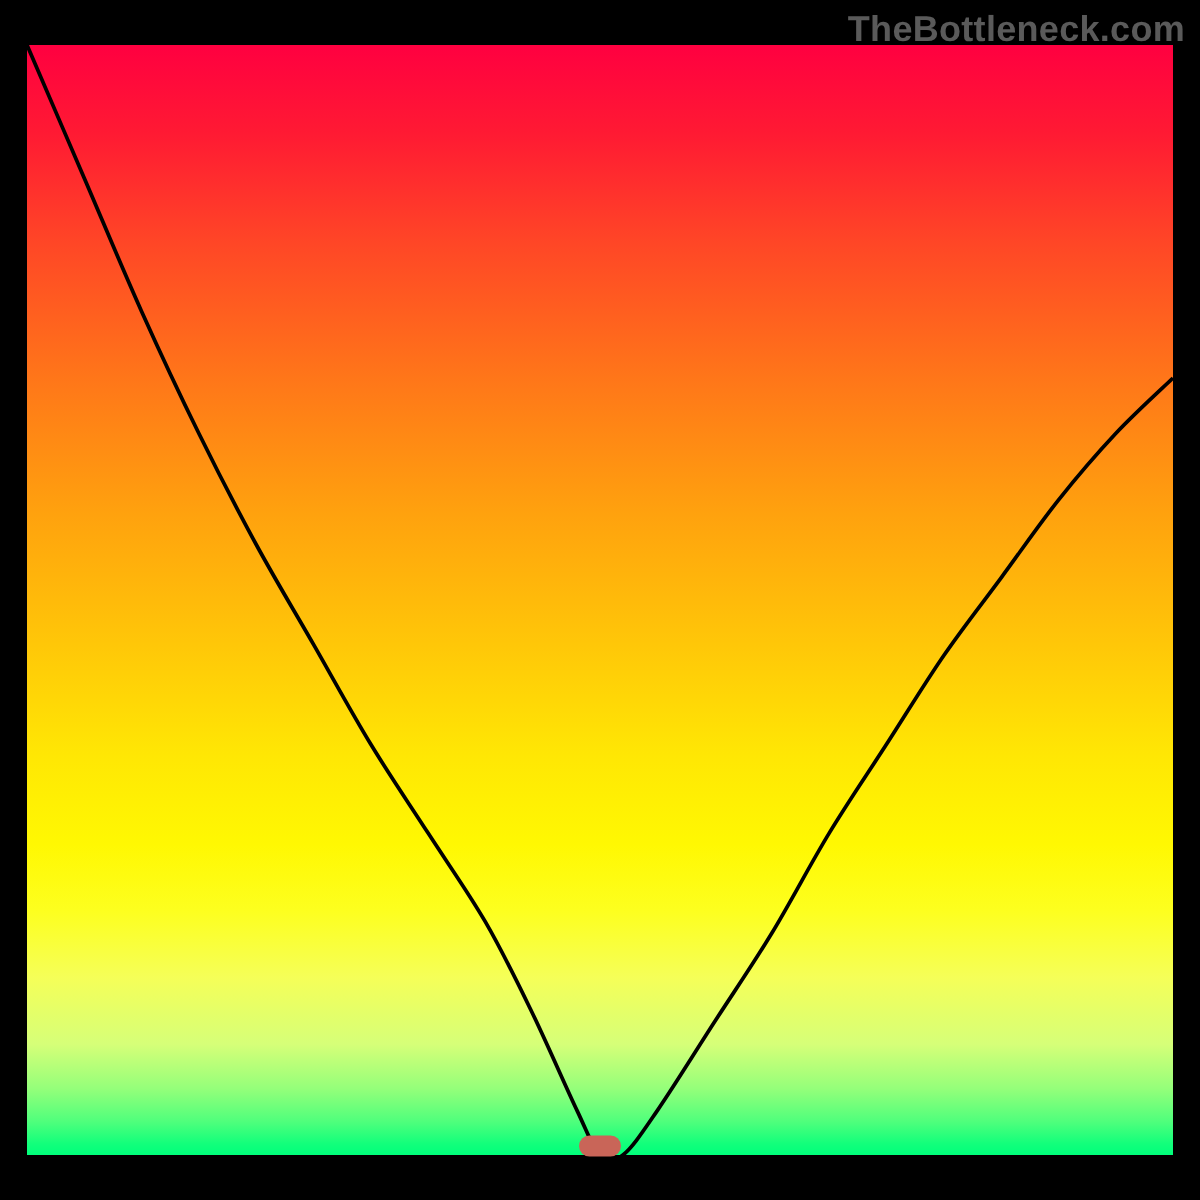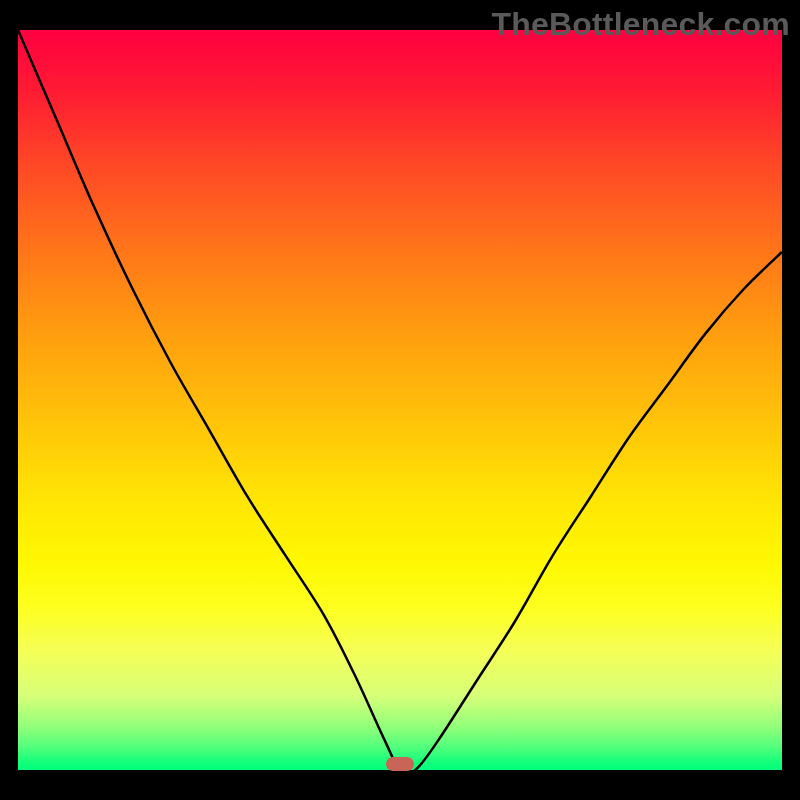--- a/index.html
+++ b/index.html
@@ -15,21 +15,21 @@
     position: relative;
     width: 800px;
     height: 800px;
     background: #000;
   }
   .watermark {
     position: absolute;
     top: 6px;
     right: 10px;
     color: #5a5a5a;
-    font-size: 32px;
+    font-size: 24px;
     font-weight: bold;
     letter-spacing: 0.2px;
     z-index: 10;
   }
   .plot-area {
     position: absolute;
     left: 18px;
     top: 30px;
     width: 764px;
     height: 740px;

